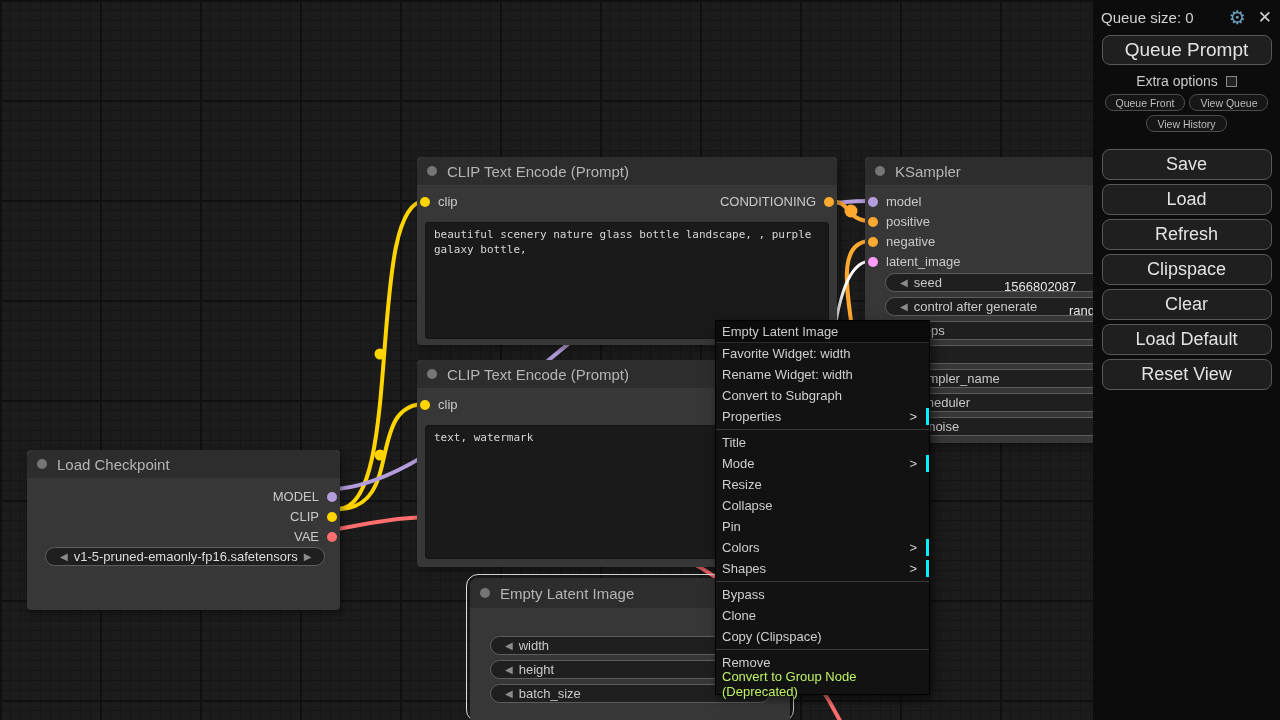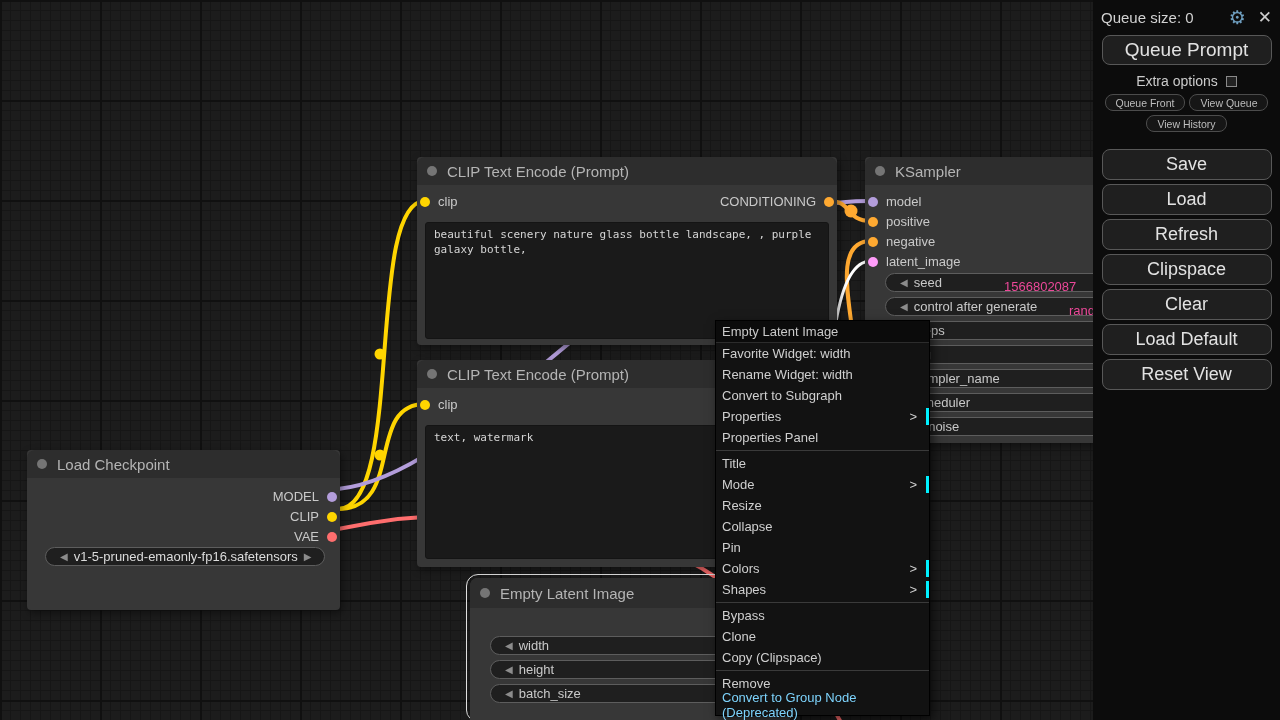--- a/index.html
+++ b/index.html
@@ -29,36 +29,36 @@
   .slot.out .slot-dot { margin-left:8px; }
   .slot.out { flex-direction:row-reverse; }
   .node-text { position:absolute; background:#1a1a1a; border:1px solid #141414; border-radius:3px;
     color:#d6d6d6; font-family:"DejaVu Sans Mono", monospace; font-size:11px;
     line-height:1.35; padding:5px 8px; white-space:pre-wrap; overflow:hidden; }
   .widget { position:absolute; height:19px; background:#1f1f1f; border:1px solid #5d5d5d;
     border-radius:10px; color:#c9c9c9; font-size:13px; display:flex; align-items:center;
     padding:0 8px; overflow:hidden; white-space:nowrap; }
   .widget .arrow { color:#8c8c8c; font-size:10px; margin:0 6px; flex:0 0 auto; }
   .widget .wlabel { color:#c9c9c9; }
-  .widget .wvalue { position:absolute; color:#ec4899;margin-top:8px; }
+  .widget .wvalue { position:absolute; color:#e5e5e5;margin-top:8px; }
   .widget.combo { justify-content:space-between; }
   .widget.combo .center { flex:1; text-align:right; color:#dcdcdc; }
   .selection-ring { position:absolute; border:1.5px solid #e8e8e8; border-radius:12px; z-index:9; }
 
   
   #ctx-menu { position:absolute; left:715px; top:320px; width:215px; z-index:40;
     background:#121212; border:1px solid #000; box-shadow:3px 4px 10px rgba(0,0,0,0.6);
     font-size:13px; color:#cfcfcf; }
   #ctx-menu .hdr { background:#0b0b0b; color:#c9c9c9; padding:3px 6px; height:22px;
     display:flex; align-items:center; border-bottom:1px solid #2c2c2c; }
   #ctx-menu .item { height:21px; display:flex; align-items:center; padding:0 6px;
     position:relative; }
   #ctx-menu .item .sub { margin-left:auto; color:#cfcfcf; margin-right:6px; }
   #ctx-menu .item .cyanbar { position:absolute; right:0px; top:2px; width:3px; height:17px; }
-  #ctx-menu .item.disabled { color:#7dd3fc; }
+  #ctx-menu .item.disabled { color:#bef264; }
   #ctx-menu .menu-sep { height:1px; background:#3a3a3a; margin:2px 0; }
 
   
   #sidebar { position:absolute; top:0; right:0; width:187px; height:720px; z-index:50;
     background:#0c0c0c; padding:6px 8px 0 8px; }
   #sidebar .toprow { display:flex; align-items:center; color:#d2d2d2; font-size:15px;
     padding:2px 0 8px 0; }
   #sidebar .toprow .gear { margin-left:auto; color:#6f9fc0; font-size:19px; line-height:1; }
   #sidebar .toprow .close { margin-left:12px; color:#cccccc; font-size:17px; line-height:1; }
   .sb-btn { width:170px; height:31px; background:#1f1f1f; border:1px solid #585858;
@@ -238,23 +238,20 @@
       <span>Rename Widget: width</span>
       </div>
     <div class="item" data-name="menu-item-convert-to-subgraph">
       <span>Convert to Subgraph</span>
       </div>
     <div class="item" data-name="menu-item-properties">
       <span>Properties</span>
       <span class="sub" data-name="submenu-arrow-icon">&gt;</span>
       <span class="cyanbar" data-name="submenu-indicator" style="background:#00F0FF;"></span>
       </div>
-    <div class="item" data-name="menu-item-properties-panel">
-      <span>Properties Panel</span>
-      </div>
 
     <div class="menu-sep" data-name="menu-separator"></div>
 
     <div class="item" data-name="menu-item-title">
       <span>Title</span>
       </div>
     <div class="item" data-name="menu-item-mode">
       <span>Mode</span>
       <span class="sub" data-name="submenu-arrow-icon">&gt;</span>
       <span class="cyanbar" style="background:#00F0FF;" data-name="submenu-indicator"></span>

